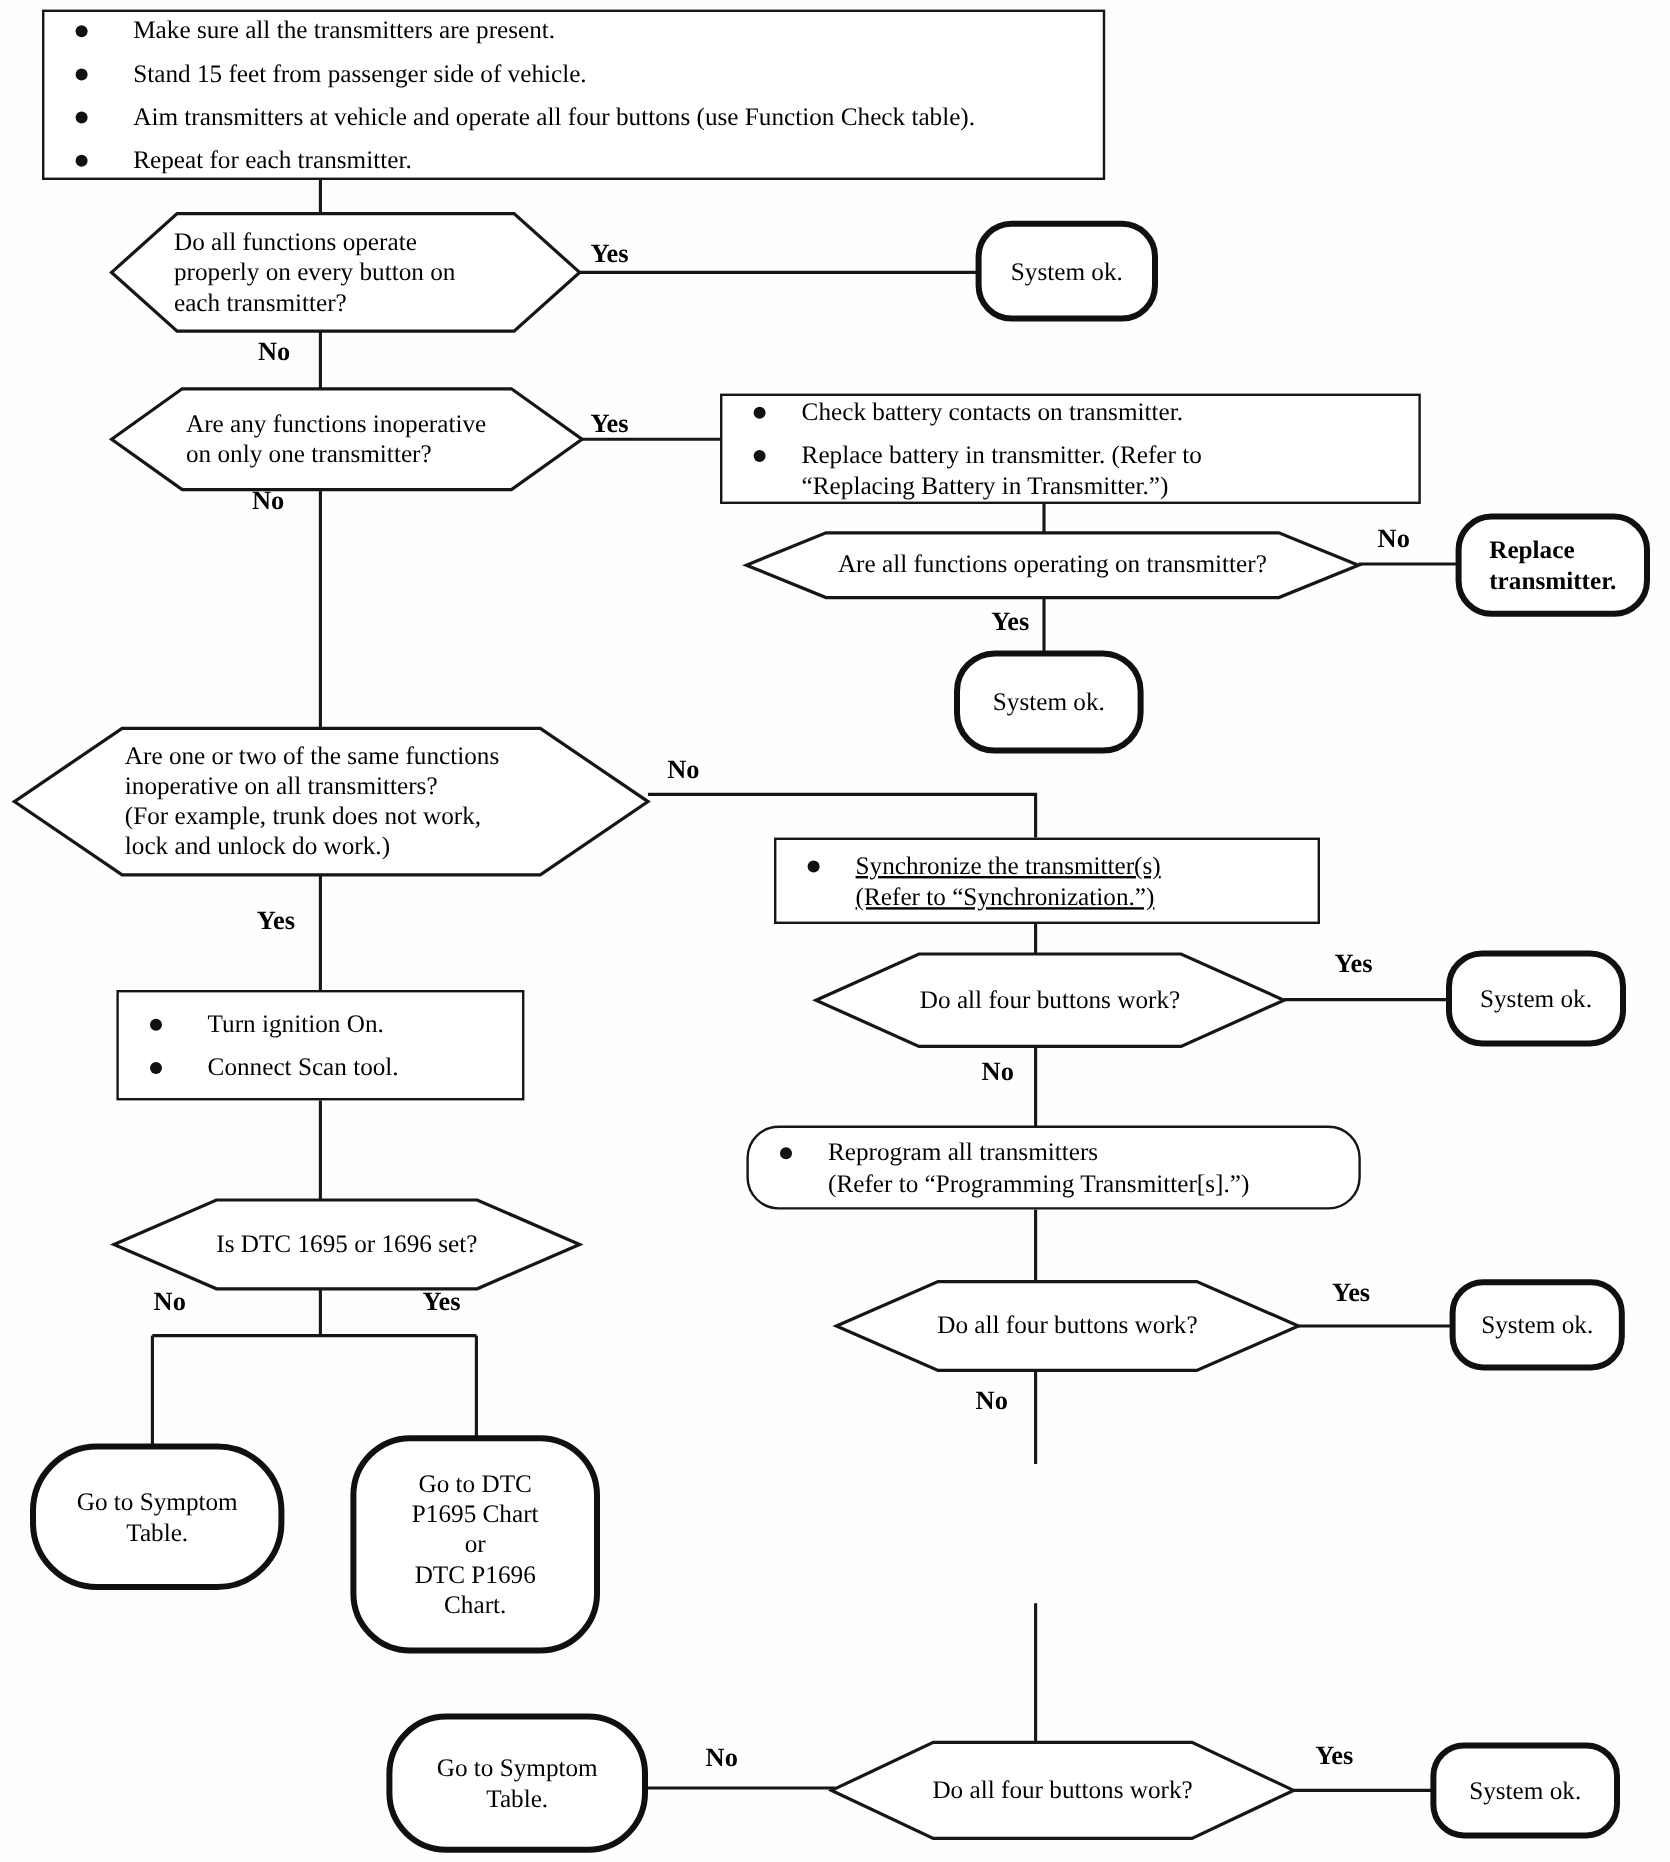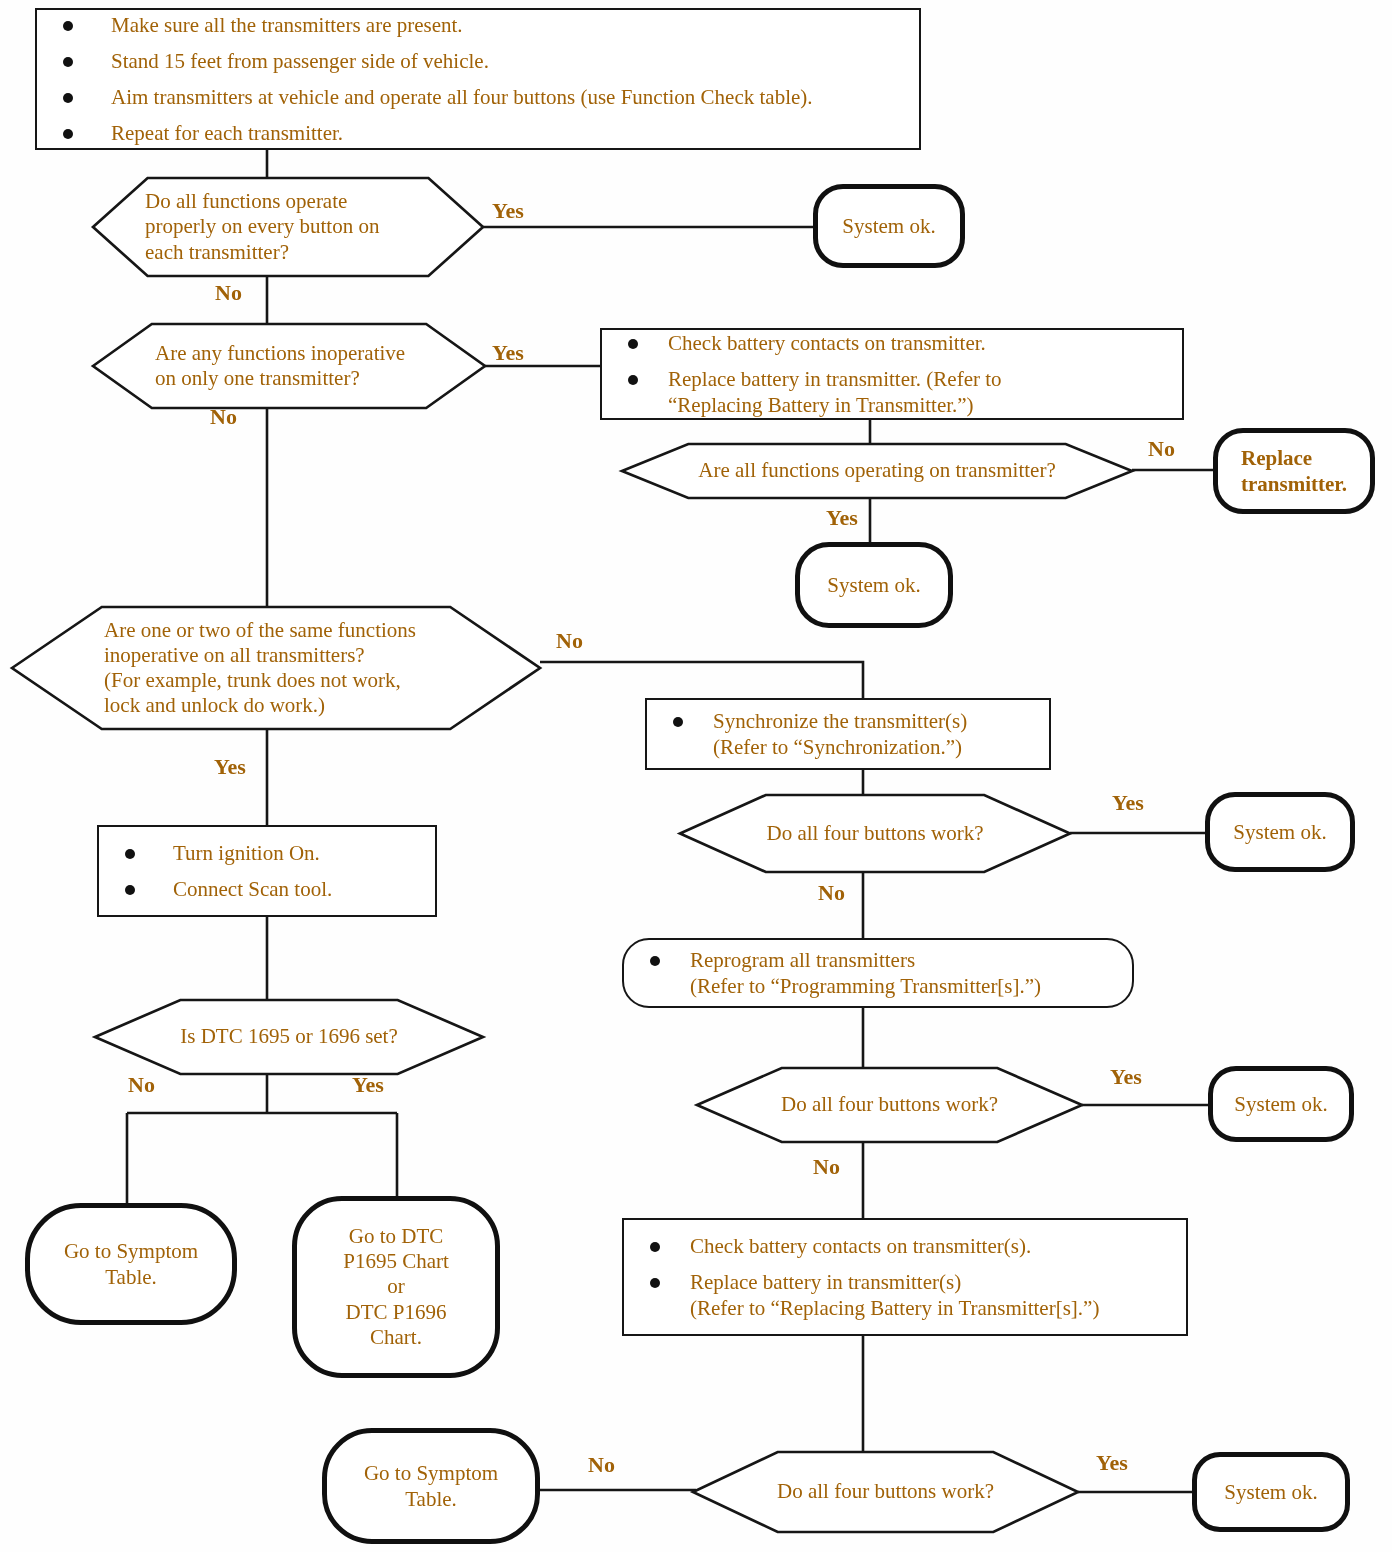--- a/index.html
+++ b/index.html
@@ -1,18 +1,18 @@
 <!DOCTYPE html>
 <html><head>
 <meta charset="utf-8">
 <style>
   html,body { margin:0; padding:0; background:#ffffff; }
   .canvas {
     position:relative; width:1392px; height:1552px;
-    background:#fefefe; color:#a16207;
+    background:#fefefe; color:#000000;
     font-family:"Liberation Serif", serif;
     overflow:hidden;
   }
   
   .wires { position:absolute; left:0; top:0; width:1392px; height:1552px; z-index:1; }
   .wires line, .wires polyline { stroke:#161616; stroke-width:2.6; fill:none; }
 
   
   .box {
     position:absolute; z-index:2; background:#ffffff;
@@ -145,21 +145,21 @@
   <div class="hex" style="left:12px; top:607px; width:528px; height:122px;">
     <svg viewBox="0 0 100 100" preserveAspectRatio="none">
       <polygon points="0,50 17,0 83,0 100,50 83,100 17,100"></polygon>
       </svg>
     <div class="hex-text" style="padding-left:92px;">Are one or two of the same functions
 inoperative on all transmitters?
 (For example, trunk does not work,
 lock and unlock do work.)</div>
   </div>
 
-  <div class="box wide-gap" style="left:645px; top:698px; width:406px; height:72px;">
+  <div class="box wide-gap" style="left:645px; top:698px; width:455px; height:72px;text-decoration:underline;">
       <div class="b-row">
         <span class="b-dot"></span>
         <span class="b-text">Synchronize the transmitter(s)
 (Refer to “Synchronization.”)</span>
       </div>
     </div>
 
   <div class="hex centered" style="left:680px; top:795px; width:390px; height:77px;">
     <svg viewBox="0 0 100 100" preserveAspectRatio="none">
       <polygon points="0,50 22,0 78,0 100,50 78,100 22,100"></polygon>
@@ -206,31 +206,20 @@
 
   <div class="term" style="left:25px; top:1203px; width:212px; height:122px; border-radius:56px;">Go to Symptom
 Table.</div>
 
   <div class="term" style="left:292px; top:1196px; width:208px; height:182px; border-radius:50px; line-height:1.2;">Go to DTC
 P1695 Chart
 or
 DTC P1696
 Chart.</div>
 
-  <div class="box wide-gap" style="left:622px; top:1218px; width:566px; height:118px;">
-      <div class="b-row">
-        <span class="b-dot"></span>
-        <span class="b-text">Check battery contacts on transmitter(s).</span>
-      </div>
-      <div class="b-row">
-        <span class="b-dot"></span>
-        <span class="b-text">Replace battery in transmitter(s)
-(Refer to “Replacing Battery in Transmitter[s].”)</span>
-      </div>
-    </div>
 
   <div class="term" style="left:322px; top:1428px; width:218px; height:116px; border-radius:50px;">Go to Symptom
 Table.</div>
 
   <div class="hex centered" style="left:693px; top:1452px; width:385px; height:80px;">
     <svg viewBox="0 0 100 100" preserveAspectRatio="none">
       <polygon points="0,50 22,0 78,0 100,50 78,100 22,100"></polygon>
       </svg>
     <div class="hex-text">Do all four buttons work?</div>
   </div>

